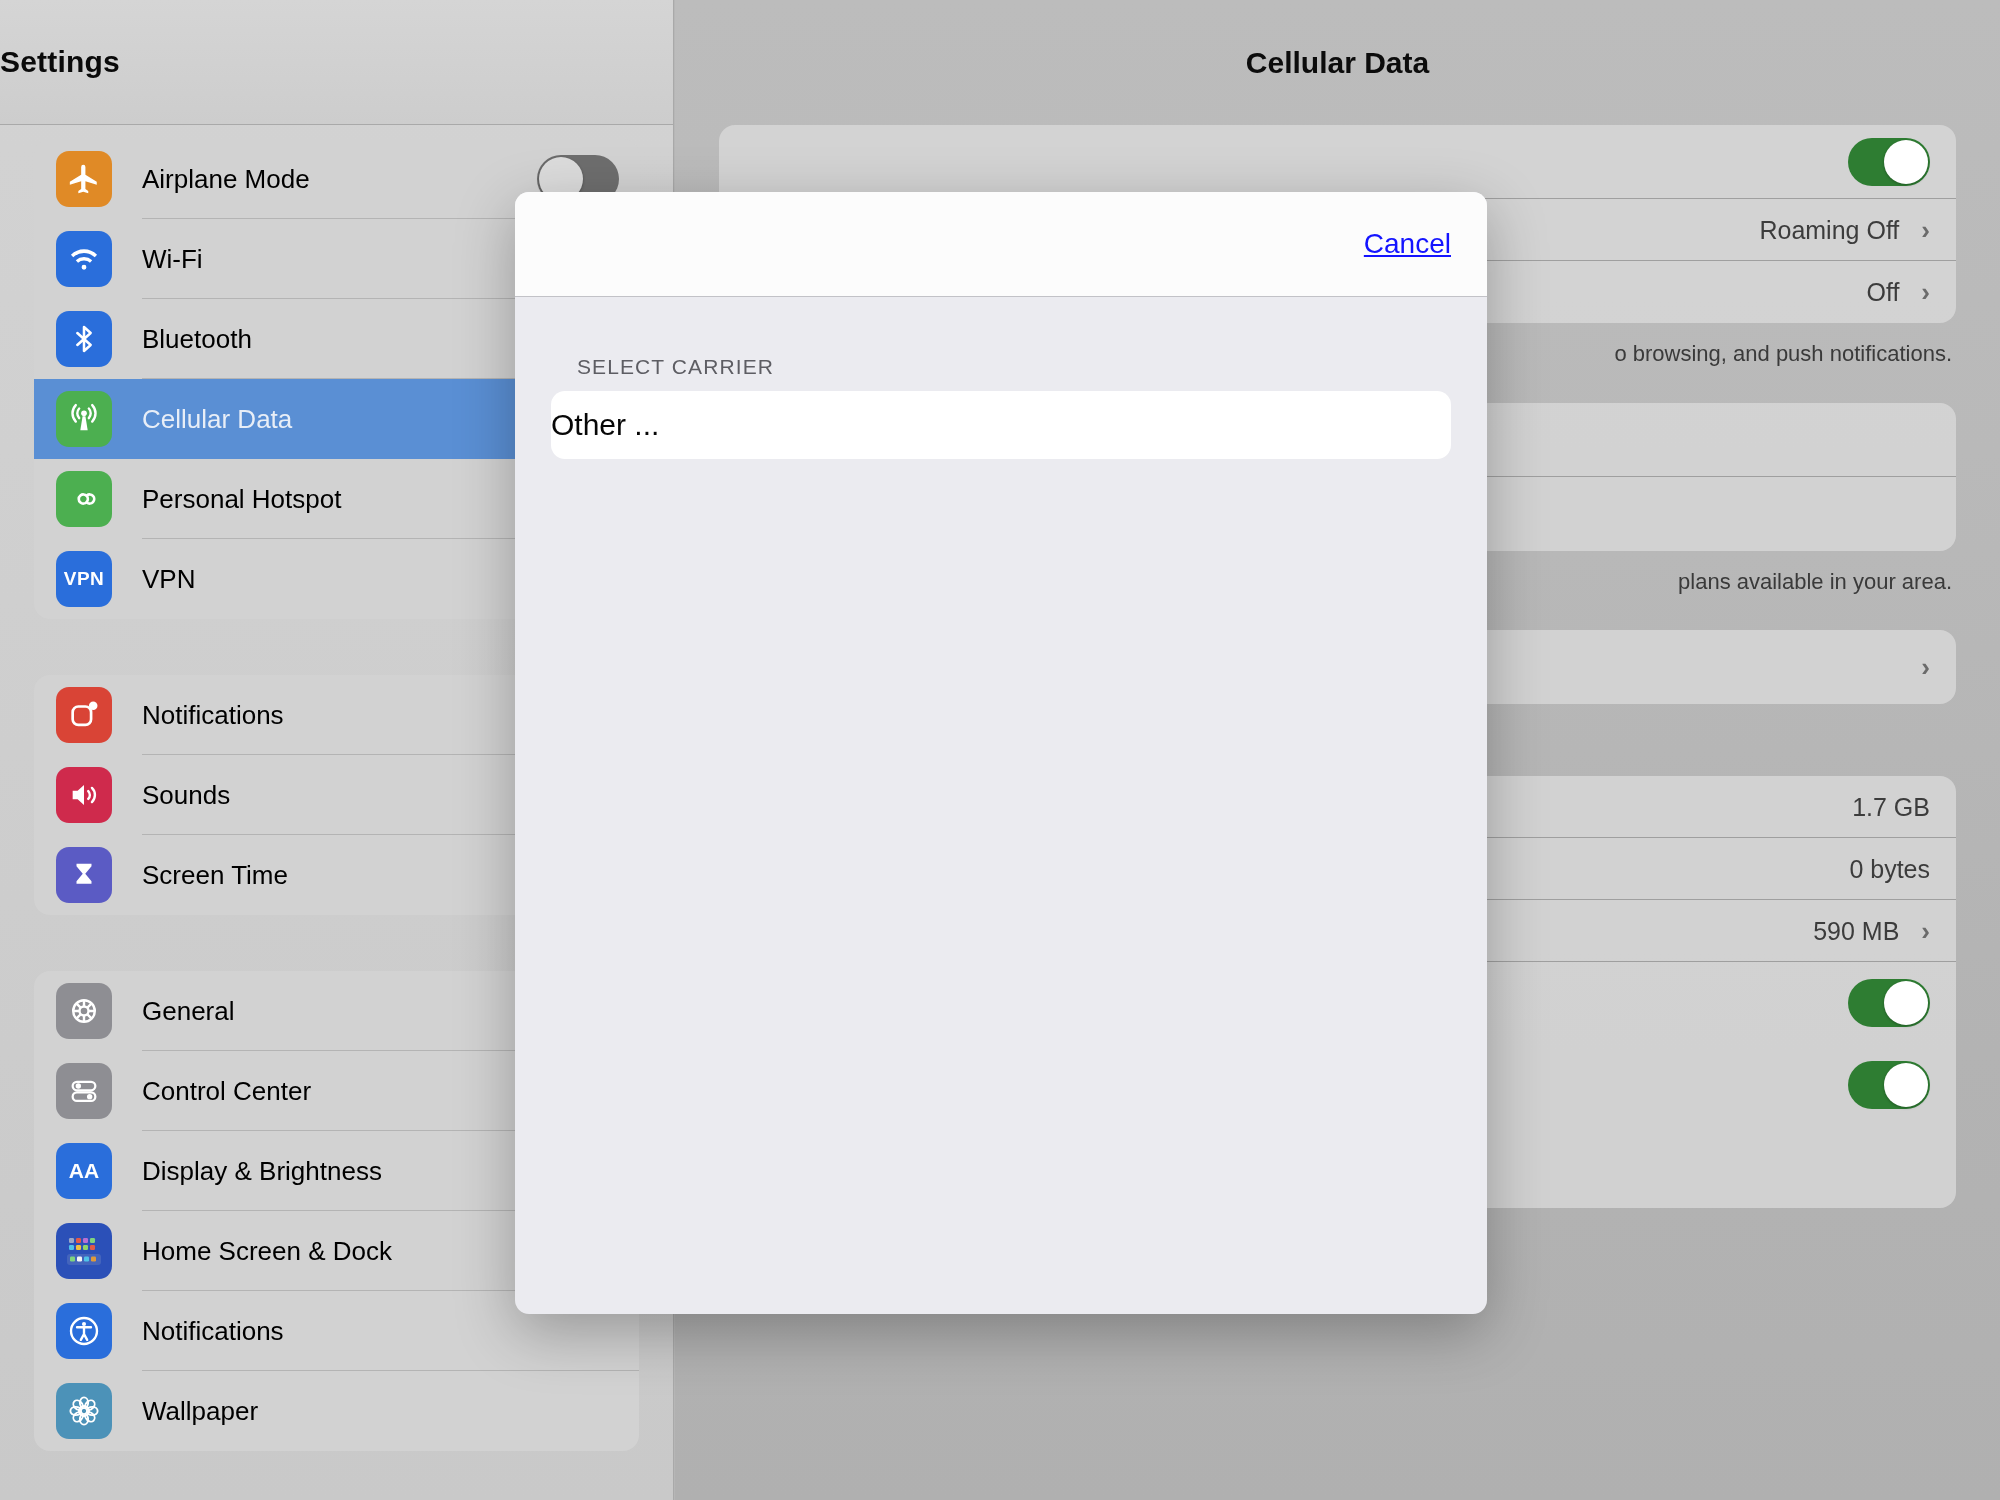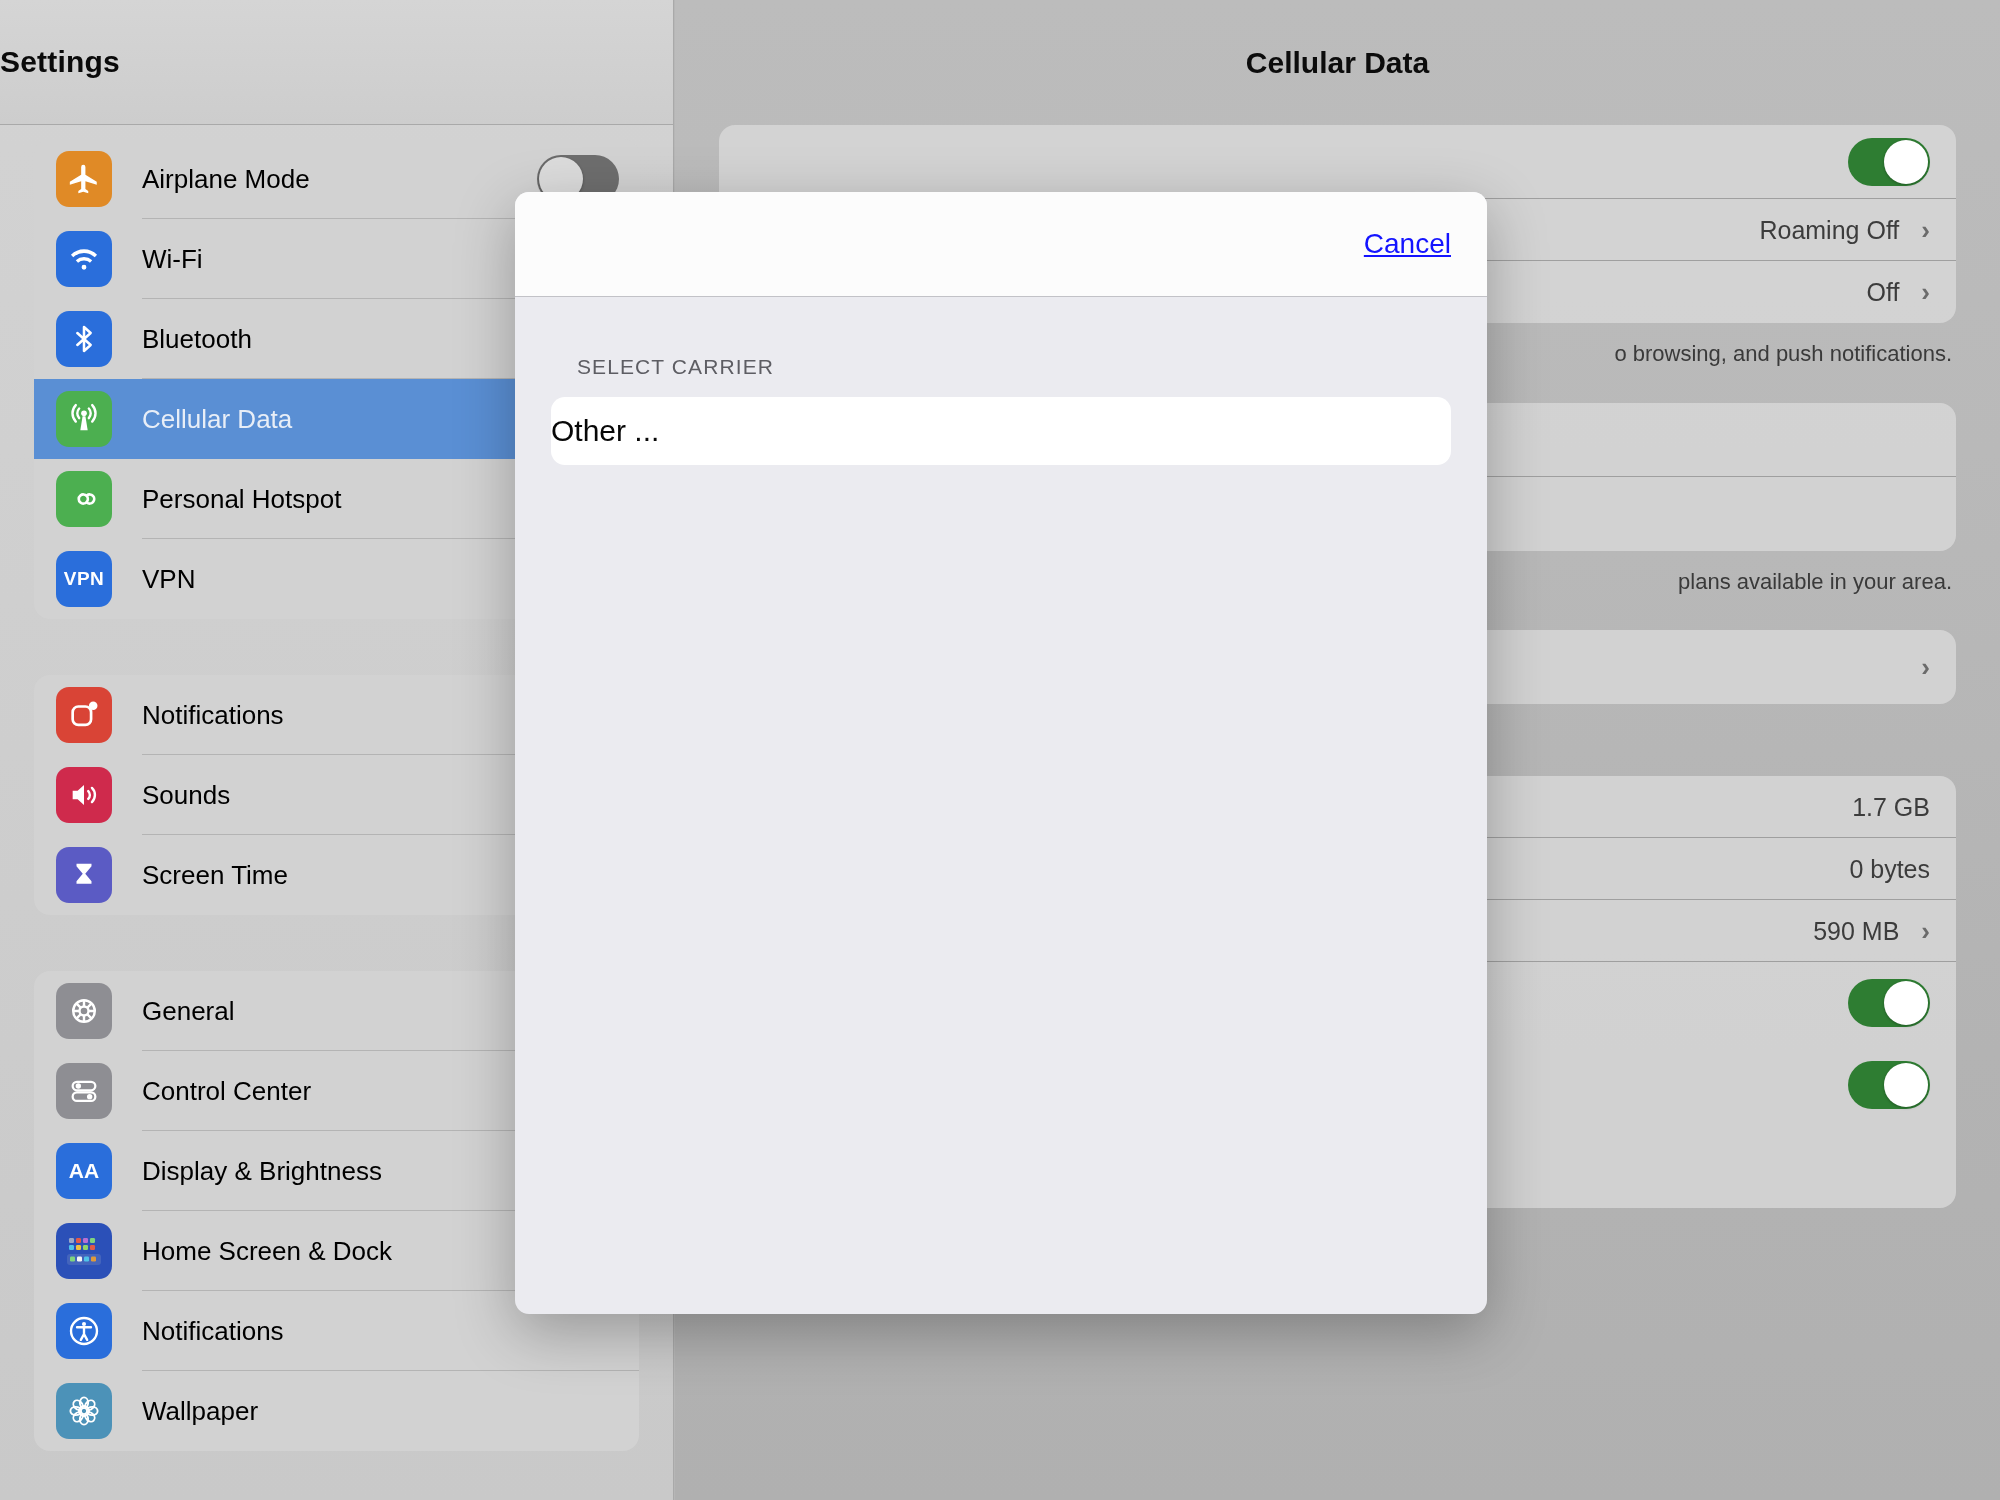--- a/index.html
+++ b/index.html
@@ -169,21 +169,21 @@
   }
   .cancel-link {
     font-size: 28px; color: #1414ff;
     text-decoration: underline;
     cursor: pointer;
   }
   .modal-body { padding: 58px 36px 0 36px; }
   .section-head {
     font-size: 21px; color: #5d5d63;
     letter-spacing: 1.1px;
-    padding-left: 26px; margin-bottom: 18px;
+    padding-left: 26px; margin-bottom: 12px;
   }
   .carrier-list { background: #fff; border-radius: 14px; overflow: hidden; }
   .carrier-row {
     height: 68px; display: flex; align-items: center;
     font-size: 30px; color: #070707;
     cursor: pointer;
   }
 </style>
 </head>
 <body>

